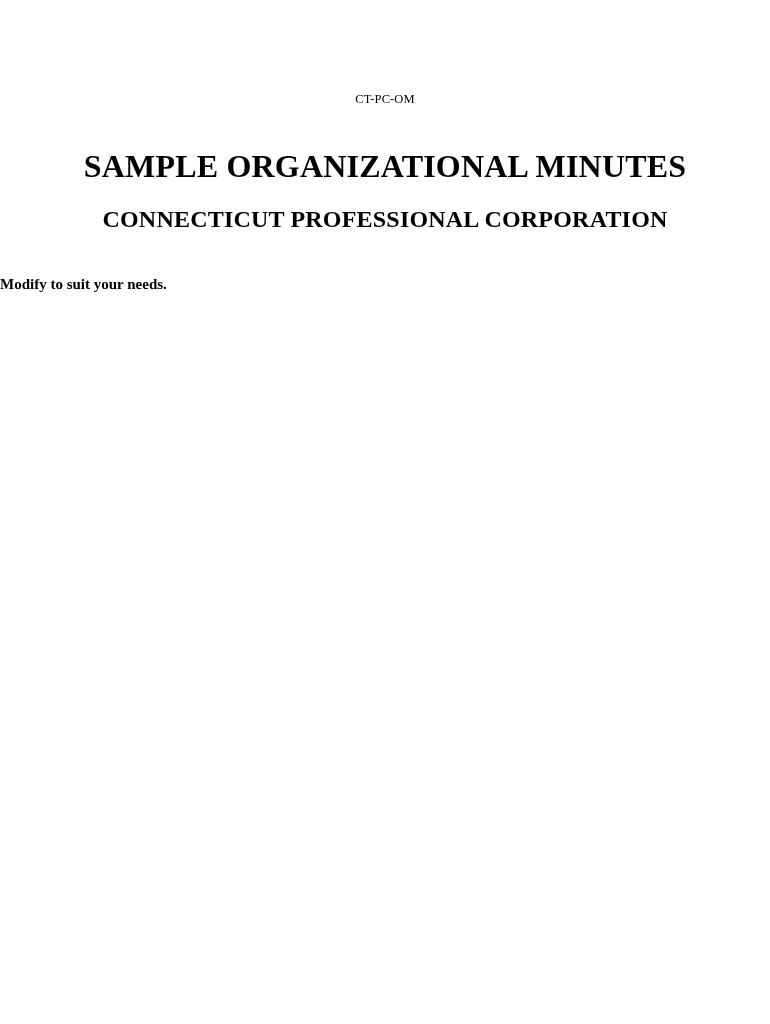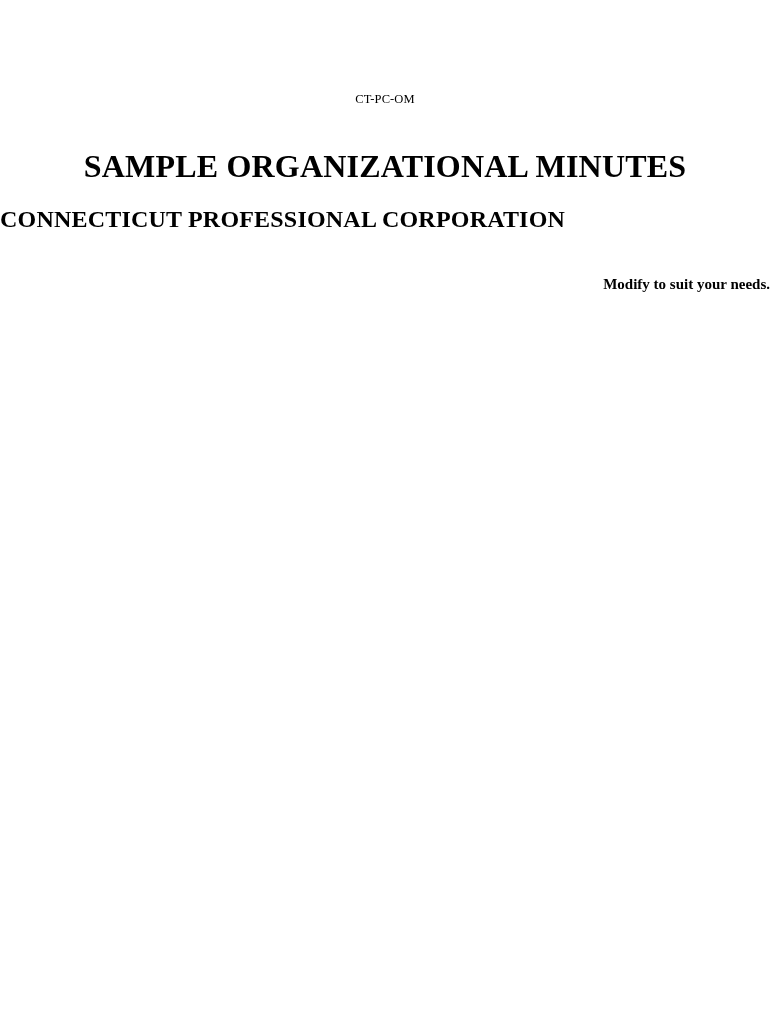--- a/index.html
+++ b/index.html
@@ -41,31 +41,31 @@
     text-align: center;
     font-size: 32px;
     font-weight: bold;
     letter-spacing: 0.2px;
   }
   .title-line-2 {
     position: absolute;
     top: 206px;
     left: 0;
     width: 770px;
-    text-align: left;
+    text-align: center;
     font-size: 24px;
     font-weight: bold;
     letter-spacing: 0.2px;
   }
   .subtitle {
     position: absolute;
     top: 276px;
     left: 0;
     width: 770px;
-    text-align: right;
+    text-align: left;
     font-size: 15px;
     font-weight: bold;
   }
 </style>
 </head>
 <body>
 
 <div class="page">
 
   <div class="doc-code">CT-PC-OM</div>

